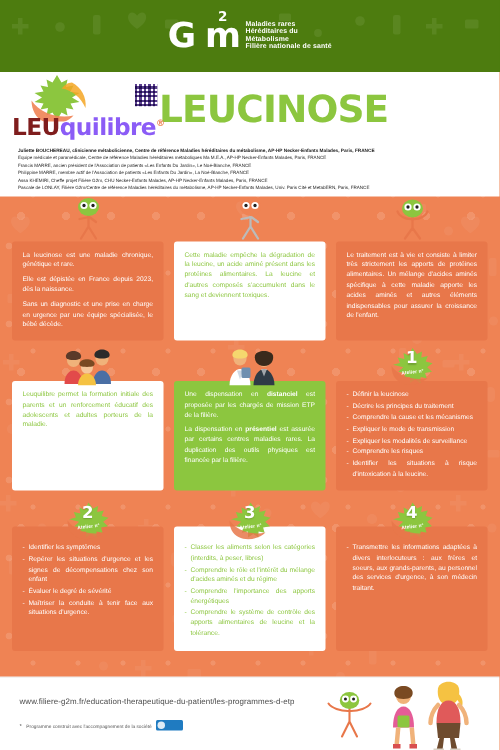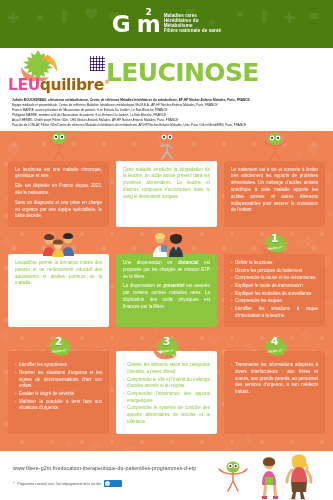--- a/index.html
+++ b/index.html
@@ -64,22 +64,22 @@
     z-index:3;
   }
   .leuq-logo{ width:100px; flex:0 0 100px; position:relative; height:46px;}
   .leuq-leaf{ position:absolute; left:12px; top:0px; }
   .leuq-word{
     position:absolute; left:2px; bottom:1px;
     font-size:15.5px; font-weight:bold; letter-spacing:-.4px;
     white-space:nowrap;
     font-family:"DejaVu Sans", sans-serif;
   }
-  .leuq-word .a{ color:#ec4899; }
-  .leuq-word .b{ color:#a16207; }
+  .leuq-word .a{ color:#7f1d1d; }
+  .leuq-word .b{ color:#8b5cf6; }
   .leuq-word sup{ font-size:6px; vertical-align:super; color:#ef8354;}
   .qr{
     position:absolute; right:0px; top:6px;
     width:17px; height:17px;
     background:
       repeating-linear-gradient(90deg,#5b3f8f 0 1.5px,#fff 1.5px 3px),
       repeating-linear-gradient(0deg,#5b3f8f 0 1.5px,#ffffff00 1.5px 3px);
     background-blend-mode:multiply;
     border:1px solid #fff;
   }

